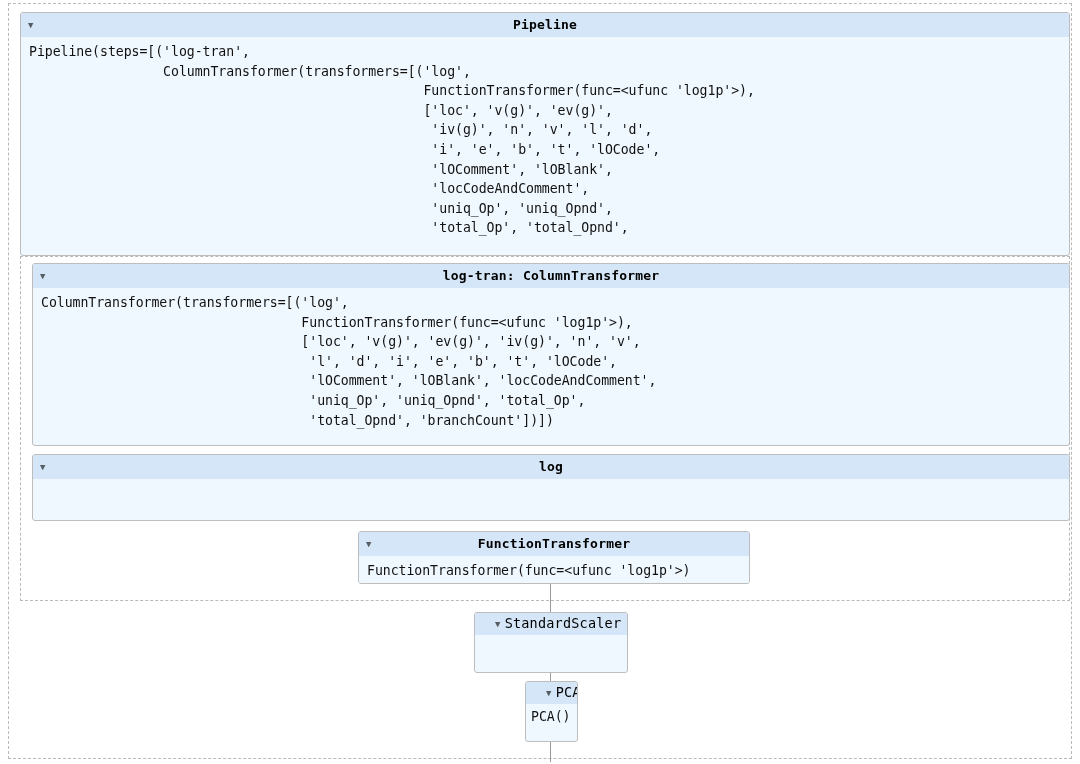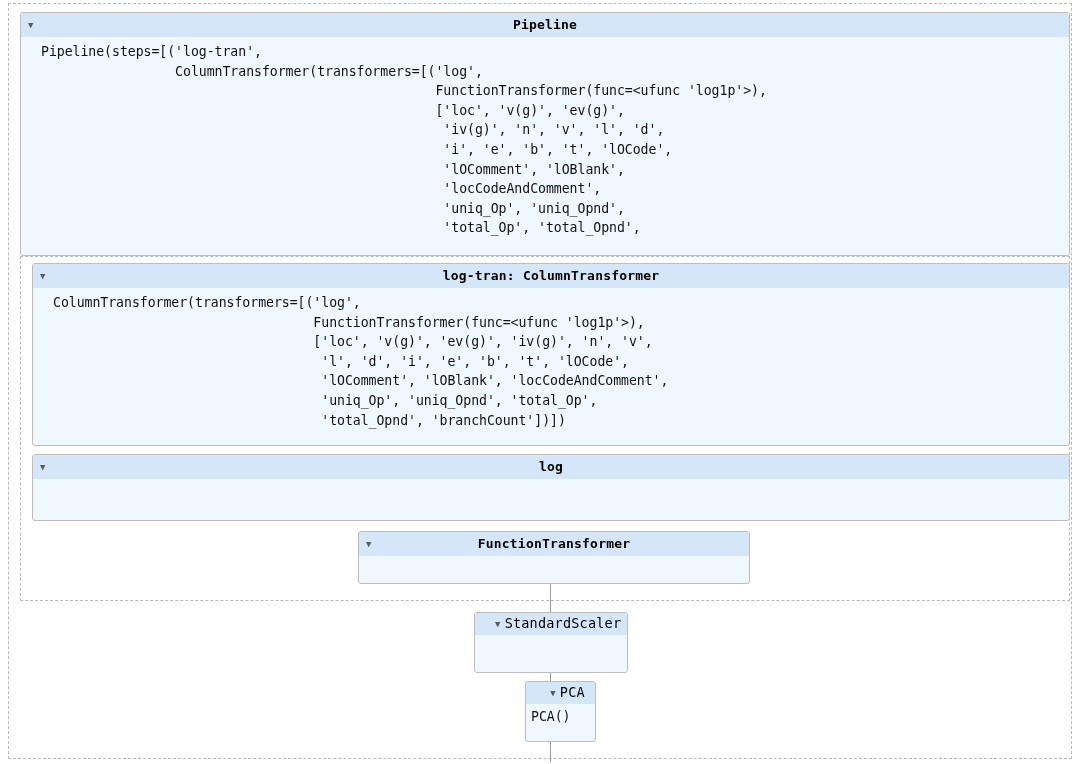--- a/index.html
+++ b/index.html
@@ -55,21 +55,21 @@
     top: 50%;
     transform: translateY(-50%);
     font-size: 9px;
     line-height: 9px;
     color: #555c63;
     font-weight: normal;
   }
   .est > .est-body {
     box-sizing: border-box;
     background: #f0f8ff;
-    padding: 5px 4px 4px 20px;
+    padding: 5px 4px 4px 8px;
     font-size: 13.2px;
     line-height: 19.6px;
     color: #111111;
     white-space: pre;
     letter-spacing: -0.05px;
   }
 
   
   .est.compact > .est-head {
     text-align: center;
@@ -89,21 +89,21 @@
     white-space: pre;
   }
 
   
   #pipeline-box   { position:absolute; left:11px;  top:8px;   width:1050px; height:244px; }
   #inner-dashed   { position:absolute; left:11px;  top:252px; width:1050px; height:345px; }
   #ct-box         { position:absolute; left:11px;  top:6px;   width:1038px; height:183px; }
   #log-box        { position:absolute; left:11px;  top:197px; width:1038px; height:67px;  }
   #ft-box         { position:absolute; left:337px; top:274px; width:392px;  height:53px;  }
   #ss-box         { position:absolute; left:465px; top:608px; width:154px;  height:61px;  }
-  #pca-box        { position:absolute; left:516px; top:677px; width:71px;   height:61px;  }
+  #pca-box        { position:absolute; left:516px; top:677px; width:53px;   height:61px;  }
 
   
   .conn {
     position: absolute;
     width: 1px;
     background: #9a9a9a;
   }
   #conn-ft-ss  { left: 541px; top: 598px; height: 12px; }
   #conn-ss-pca { left: 541px; top: 667px; height: 12px; }
   #conn-pca-out{ left: 541px; top: 736px; height: 22px; }
@@ -152,20 +152,21 @@
         <span class="tri">▼</span>
         <span>log</span>
       </div>
     </div>
 
     <div id="ft-box" class="est">
       <div class="est-head">
         <span class="tri">▼</span>
         <span>FunctionTransformer</span>
       </div>
+      <div class="est-body">FunctionTransformer(func=&lt;ufunc 'log1p'&gt;)</div>
     </div>
 
   </div>
 
   <div id="conn-in-ft" class="conn"></div>
   <div id="conn-ft-ss" class="conn"></div>
   <div id="conn-ss-pca" class="conn"></div>
   <div id="conn-pca-out" class="conn"></div>
 
   <div id="ss-box" class="est compact">

